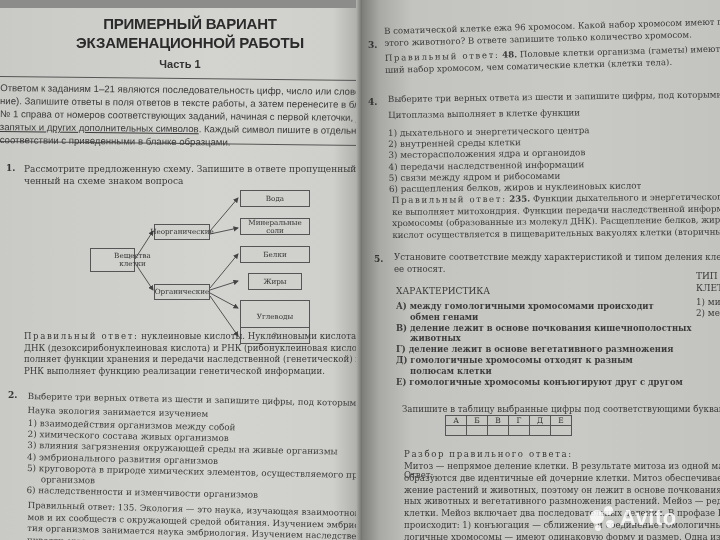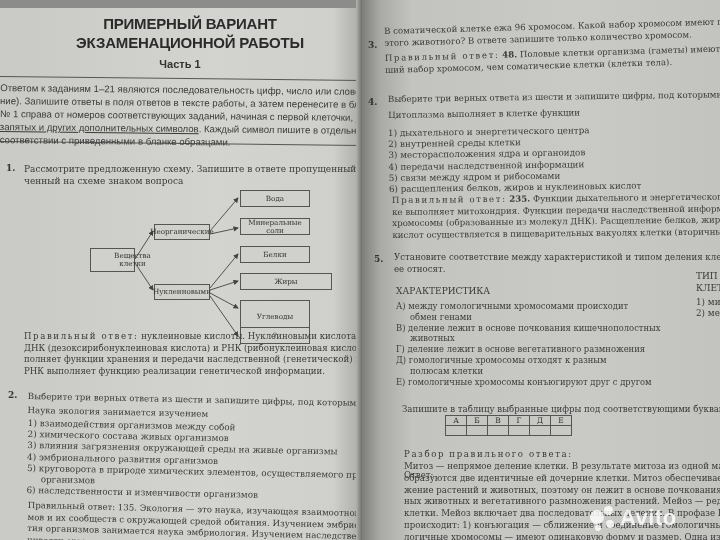--- a/index.html
+++ b/index.html
@@ -109,25 +109,25 @@
         <line x1="130" y1="45" x2="158" y2="12"></line>
         <line x1="130" y1="48" x2="158" y2="42"></line>
         <line x1="130" y1="102" x2="158" y2="68"></line>
         <line x1="130" y1="104" x2="158" y2="95"></line>
         <line x1="130" y1="107" x2="158" y2="122"></line>
         <line x1="130" y1="110" x2="158" y2="150"></line>
       </g>
     </svg>
     <div class="dbox" style="left:10px; top:62px; width:45px; height:24px;padding-left:40px;">Вещества клетки</div>
     <div class="dbox" style="left:74px; top:38px; width:56px; height:16px;">Неорганические</div>
-    <div class="dbox" style="left:74px; top:98px; width:56px; height:16px;">Нуклеиновыми</div>
+    <div class="dbox" style="left:74px; top:98px; width:56px; height:16px;">Органические</div>
     <div class="dbox" style="left:160px; top:4px; width:70px; height:17px;">Вода</div>
     <div class="dbox" style="left:160px; top:32px; width:70px; height:17px;">Минеральные соли</div>
     <div class="dbox" style="left:160px; top:60px; width:70px; height:17px;">Белки</div>
-    <div class="dbox" style="left:160px; top:87px; width:92px; height:17px;">Жиры</div>
+    <div class="dbox" style="left:168px; top:87px; width:54px; height:17px;">Жиры</div>
     <div class="dbox" style="left:160px; top:114px; width:70px; height:34px;">Углеводы</div>
     <div class="dbox" style="left:160px; top:141px; width:70px; height:17px;">?</div>
   </div>
 
   <div class="task nw small" style="left:24px; top:323px;">
     <div><span class="answer-label">Правильный ответ:</span> <span>нуклеиновые кислоты. Нуклеиновыми кислотами являются</span></div>
     <div>ДНК (дезоксирибонуклеиновая кислота) и РНК (рибонуклеиновая кислота). ДНК вы-</div>
     <div>полняет функции хранения и передачи наследственной (генетической) информации.</div>
     <div>РНК выполняет функцию реализации генетической информации.</div>
   </div>
@@ -195,21 +195,21 @@
   <div class="task nw" style="left:34px; top:285px; font-size:9px;">ХАРАКТЕРИСТИКА</div>
   <div class="task nw" style="left:334px; top:270px; font-size:9px; line-height:12px;">
     <div>ТИП ДЕЛЕНИЯ</div>
     <div>КЛЕТКИ</div>
   </div>
   <div class="list" style="left:334px; top:297px;">
     <div>1) митоз</div>
     <div>2) мейоз</div>
   </div>
 
-  <div class="list" style="left:34px; top:301px; font-size:8.4px; line-height:10.8px;">
+  <div class="list" style="left:34px; top:301px; font-size:8.4px; line-height:10.8px;font-weight:bold;">
     <div>А) между гомологичными хромосомами происходит</div>
     <div class="indent">обмен генами</div>
     <div>В) деление лежит в основе почкования кишечнополостных</div>
     <div class="indent">животных</div>
     <div>Г) деление лежит в основе вегетативного размножения</div>
     <div>Д) гомологичные хромосомы отходят к разным</div>
     <div class="indent">полюсам клетки</div>
     <div>Е) гомологичные хромосомы конъюгируют друг с другом</div>
   </div>
 

